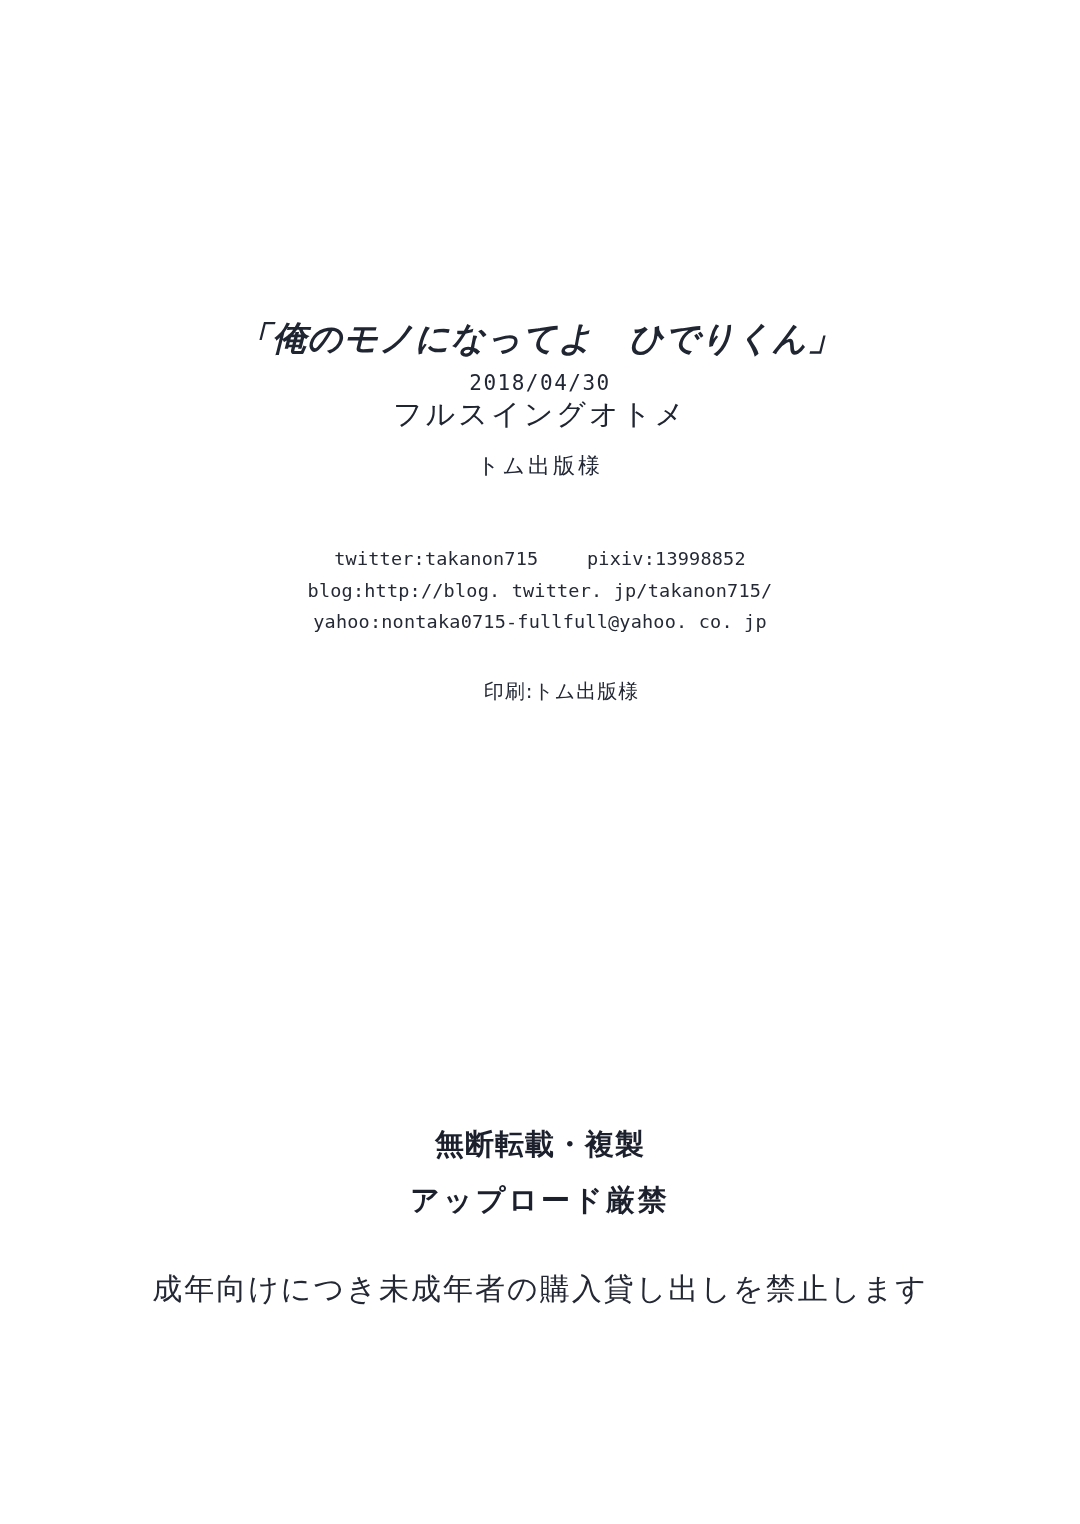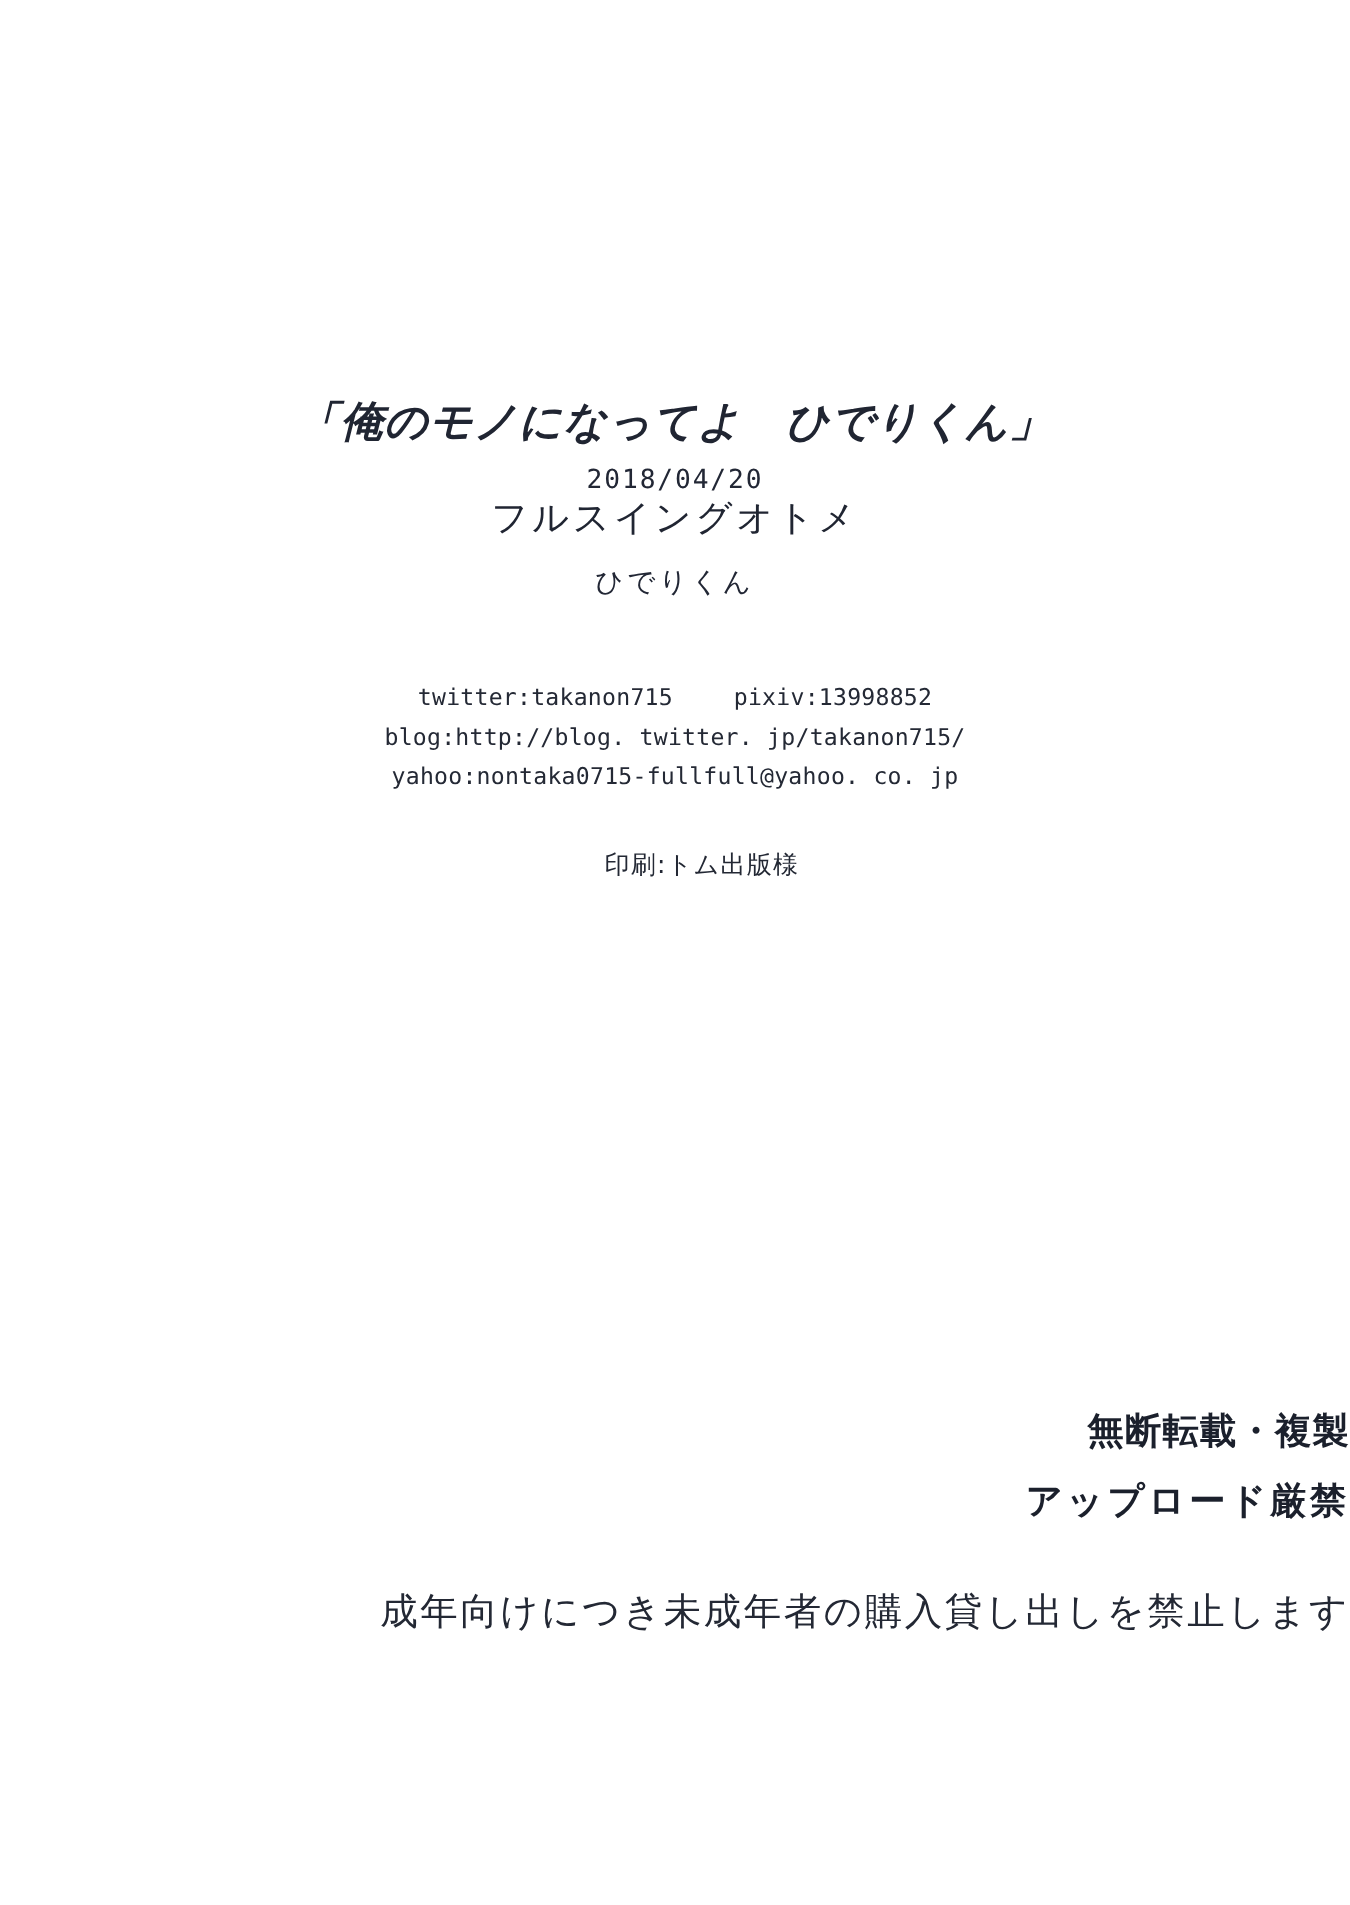--- a/index.html
+++ b/index.html
@@ -85,21 +85,21 @@
     color: #232834;
     margin-left: 43px;
   }
 
   
   .notices {
     position: absolute;
     left: 0;
     top: 1125px;
     width: 1080px;
-    text-align: right;
+    text-align: center;
   }
   .notice-strong-1 {
     font-family: "DejaVu Serif", serif;
     font-weight: bold;
     font-size: 29px;
     letter-spacing: 1px;
     color: #1b202c;
   }
   .notice-strong-2 {
     font-family: "DejaVu Serif", serif;
@@ -118,25 +118,25 @@
   }
 </style>
 </head>
 <body>
 
 <div class="page">
 
   <div class="colophon">
     <div class="work-title">「俺のモノになってよ　ひでりくん」</div>
 
-    <div class="work-date">2018/04/20</div>
+    <div class="work-date">2018/04/30</div>
 
     <div class="circle-name">フルスイングオトメ</div>
 
-    <div class="author-name">ひでりくん</div>
+    <div class="author-name">トム出版様</div>
 
     <div class="contacts">
       <div class="line">
         <span>twitter:takanon715</span>
         <span class="gap"></span>
         <span>pixiv:13998852</span>
       </div>
       <div class="line">blog:http://blog. twitter. jp/takanon715/</div>
       <div class="line">yahoo:nontaka0715-fullfull@yahoo. co. jp</div>
     </div>

